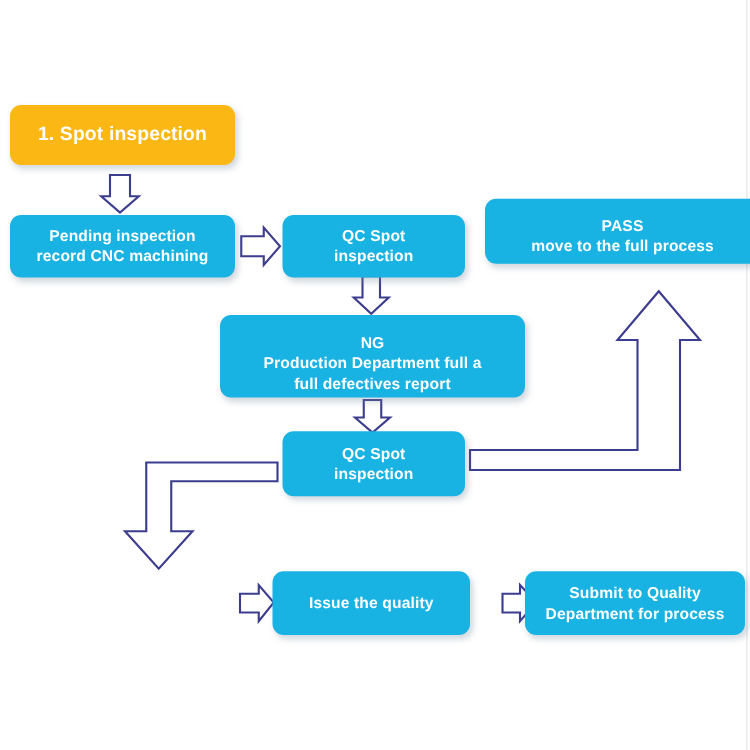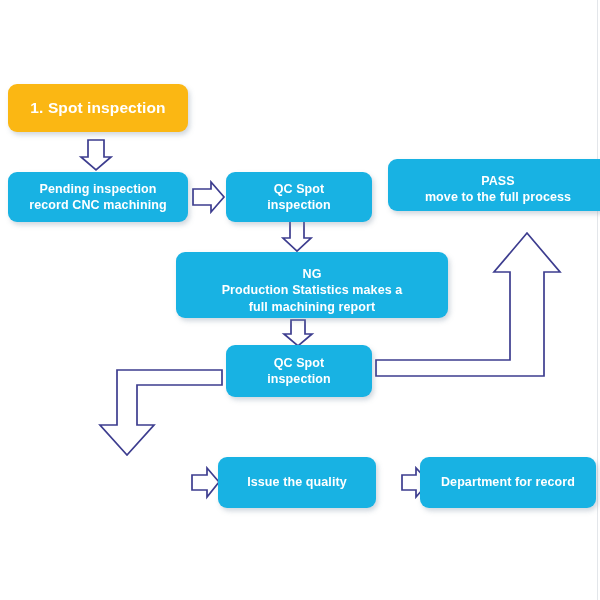--- a/index.html
+++ b/index.html
@@ -90,33 +90,34 @@
   <div class="node blue" style="left:226px;top:172px;width:146px;height:50px;font-size:12.5px;">
     <span class="ln">QC Spot</span>
     <span class="ln">inspection</span>
   </div>
 
   <div class="node blue" style="left:388px;top:159px;width:220px;height:52px;font-size:12.5px;justify-content:space-evenly;">
     <span class="ln">PASS</span>
     <span class="ln">move to the full process</span>
   </div>
 
-  <div class="node blue" style="left:176px;top:252px;width:272px;height:66px;font-size:12.5px;justify-content:space-evenly;align-items:center;">
+  <div class="node blue" style="left:176px;top:252px;width:244px;height:66px;font-size:12.5px;justify-content:space-evenly;align-items:center;">
     <span class="ln">NG</span>
-    <span class="ln">Production Statistics makes a</span>
-    <span class="ln">full machining report</span>
+    <span class="ln">Production Department full a</span>
+    <span class="ln">full defectives report</span>
   </div>
 
   <div class="node blue" style="left:226px;top:345px;width:146px;height:52px;font-size:12.5px;">
     <span class="ln">QC Spot</span>
     <span class="ln">inspection</span>
   </div>
 
 
   <div class="node blue" style="left:218px;top:457px;width:158px;height:51px;font-size:12.5px;text-align:right;">
     <span class="ln">Issue the quality</span>
   </div>
 
   <div class="node blue" style="left:420px;top:457px;width:176px;height:51px;font-size:12.5px;">
-    <span class="ln">Department for record</span>
+    <span class="ln">Submit to Quality</span>
+    <span class="ln">Department for process</span>
   </div>
 
 </div>
 
 </body></html>

